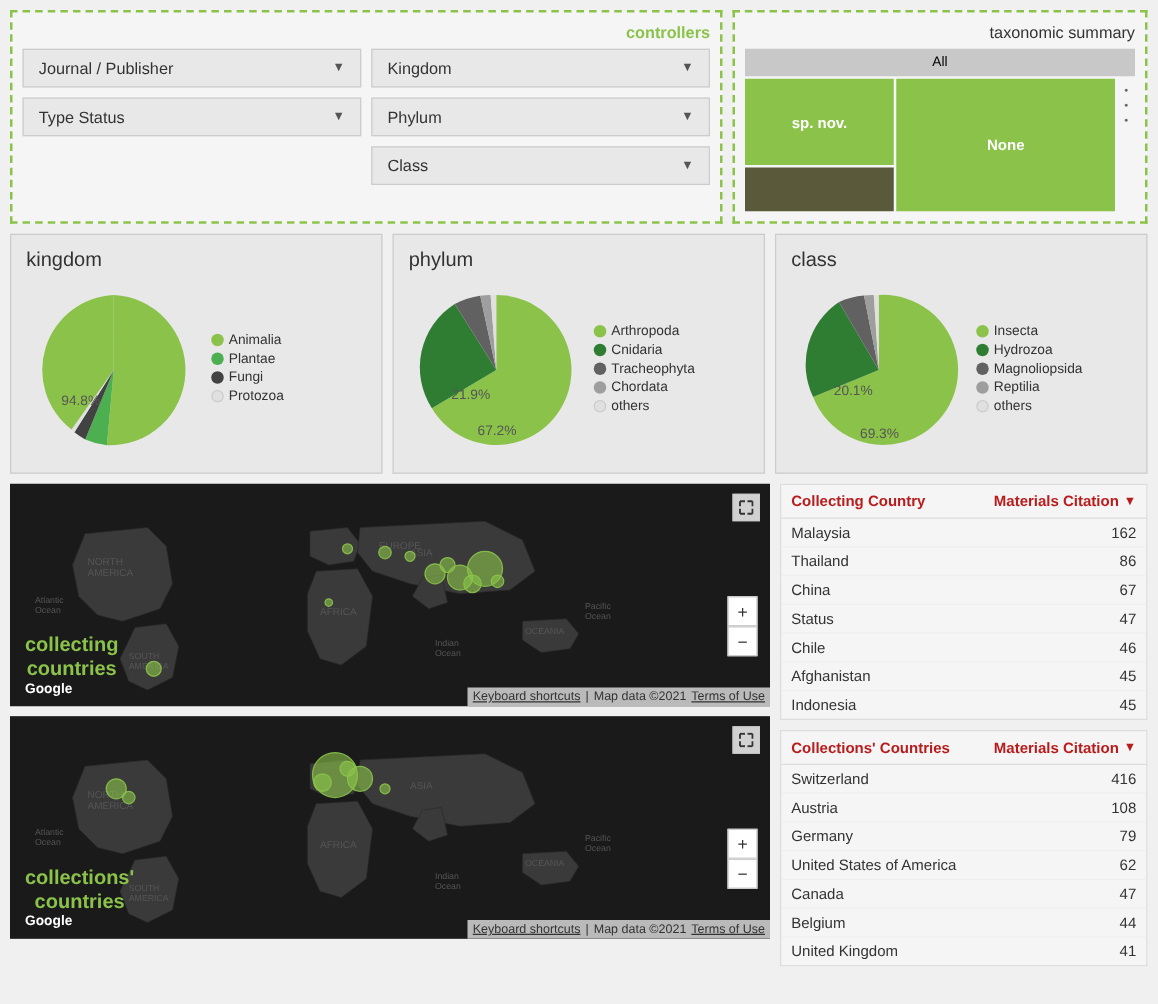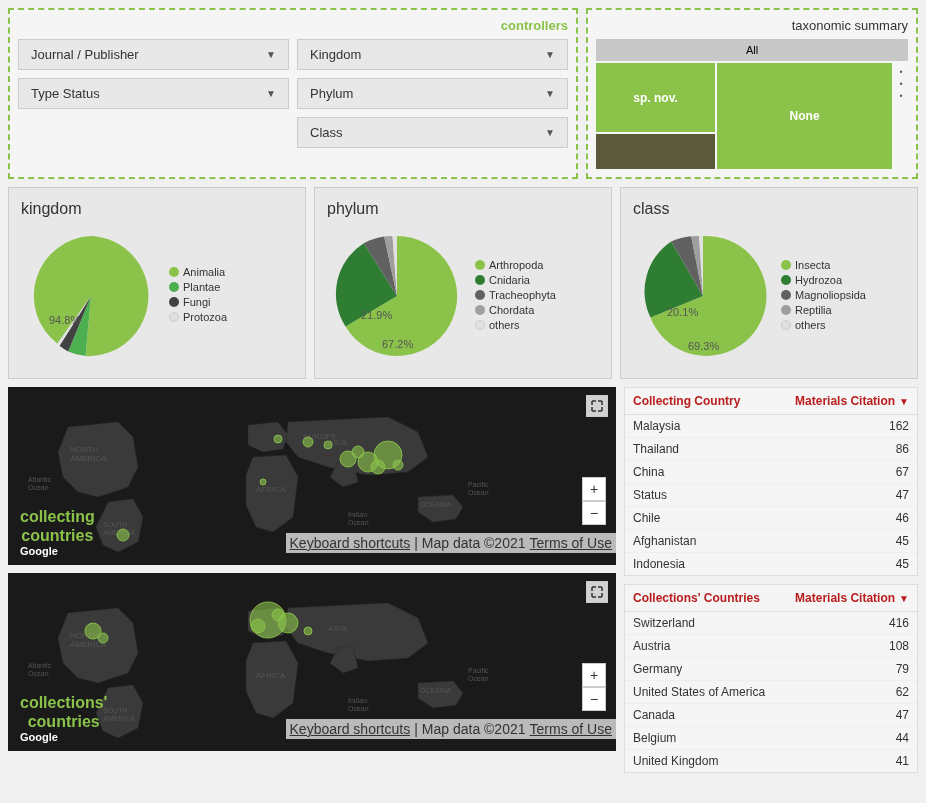--- a/index.html
+++ b/index.html
@@ -38,21 +38,21 @@
 
     
     .bottom-section { display: flex; gap: 8px; }
     .maps-section { display: flex; flex-direction: column; gap: 8px; width: 608px; flex-shrink: 0; }
     .map-card { background: #2a2a2a; position: relative; height: 178px; overflow: hidden; }
     .map-label { position: absolute; bottom: 20px; left: 12px; color: #8bc34a; font-size: 16px; font-weight: bold; line-height: 1.2; text-align: center; }
     .map-google { position: absolute; bottom: 8px; left: 12px; color: #fff; font-size: 11px; font-weight: bold; }
     .map-zoom { position: absolute; right: 10px; bottom: 40px; display: flex; flex-direction: column; }
     .map-zoom-btn { background: #fff; border: 1px solid #ccc; width: 24px; height: 24px; display: flex; align-items: center; justify-content: center; cursor: pointer; font-size: 14px; color: #333; }
     .map-expand { position: absolute; top: 8px; right: 8px; background: rgba(255,255,255,0.8); border: 1px solid #ccc; width: 22px; height: 22px; display: flex; align-items: center; justify-content: center; cursor: pointer; font-size: 10px; }
-    .map-footer { position: absolute; bottom: 12px; right: 0; background: rgba(255,255,255,0.7); padding: 2px 4px; font-size: 14px; color: #333; display: flex; gap: 4px; }
+    .map-footer { position: absolute; bottom: 0; right: 0; background: rgba(255,255,255,0.7); padding: 2px 4px; font-size: 10px; color: #333; display: flex; gap: 4px; }
 
     
     .tables-section { display: flex; flex-direction: column; gap: 8px; flex: 1; }
     .table-card { background: #f5f5f5; border: 1px solid #ddd; }
     .table-header { display: flex; justify-content: space-between; padding: 6px 8px; border-bottom: 1px solid #ddd; font-size: 12px; color: #b91c1c; font-weight: bold; }
     .table-header-right { display: flex; align-items: center; gap: 4px; }
     .sort-arrow { font-size: 10px; }
     .table-row { display: flex; justify-content: space-between; padding: 4px 8px; border-bottom: 1px solid #eee; font-size: 12px; color: #333; }
     .table-row:last-child { border-bottom: none; }
     .table-row-num { color: #333; font-weight: normal; }

